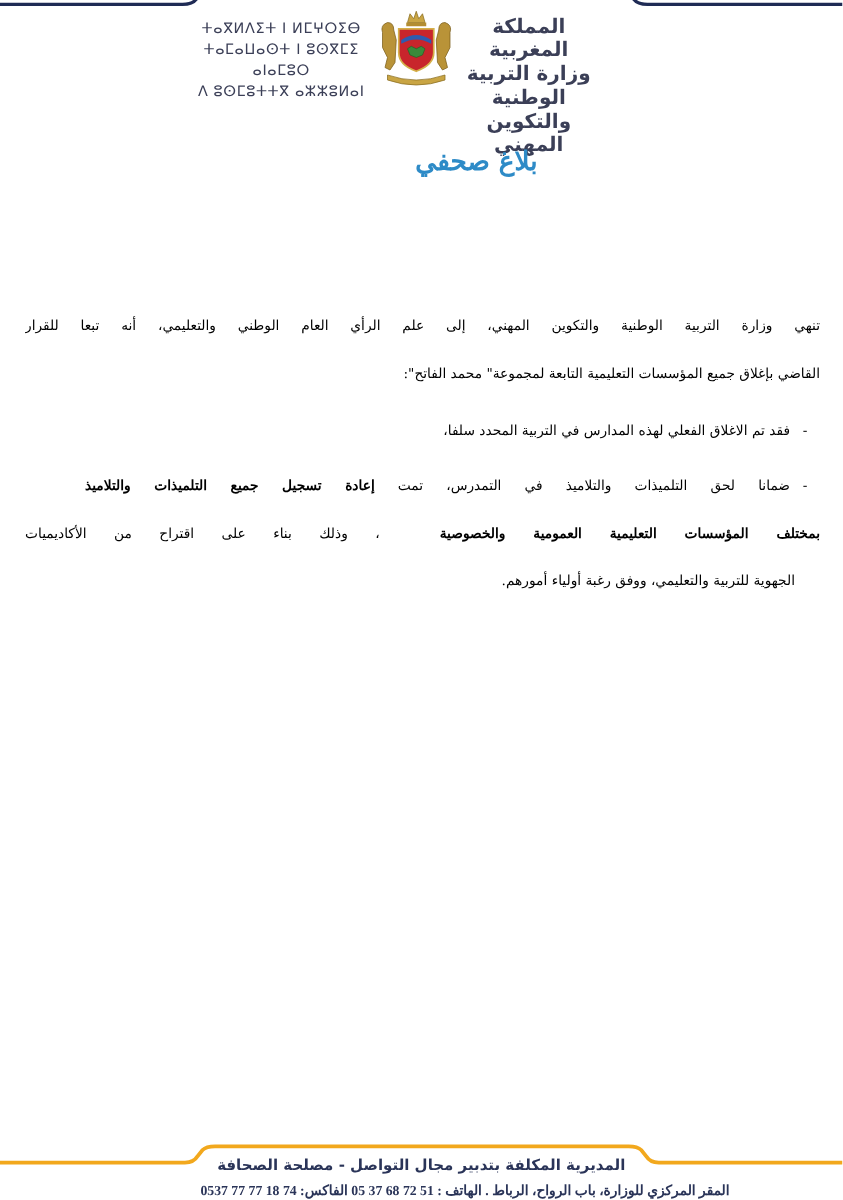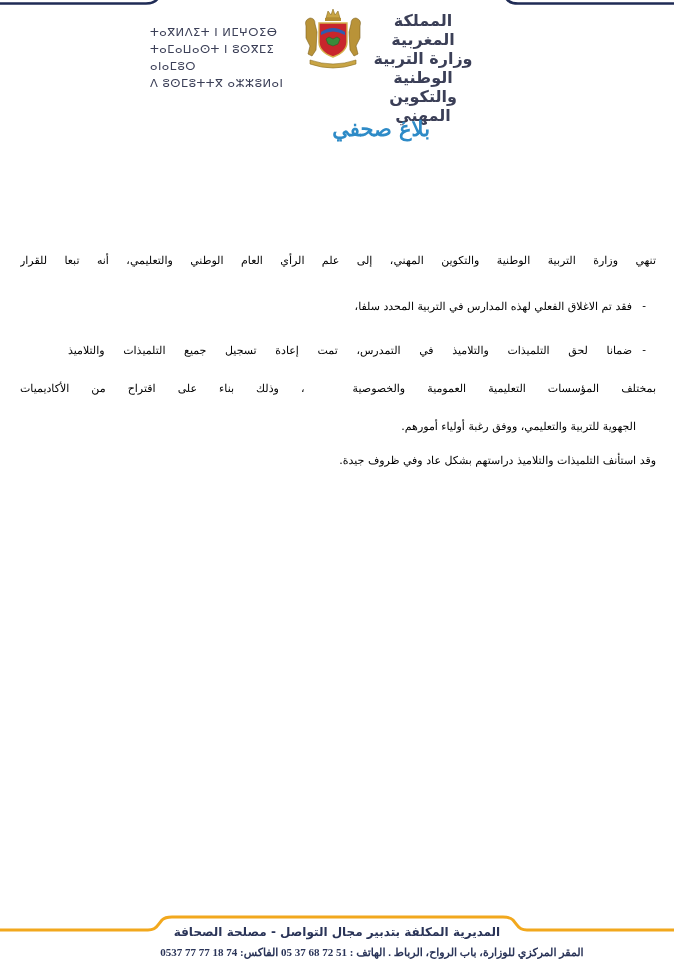--- a/index.html
+++ b/index.html
@@ -1,29 +1,29 @@
 <!DOCTYPE html>
 <html><head>
 <meta charset="utf-8">
 <style>
   html, body { margin:0; padding:0; background:#ffffff; }
   body { width:674px; height:960px; position:relative; overflow:hidden; font-family:"DejaVu Serif", serif; }
   .abs { position:absolute; }
   #top-border { left:0; top:0; width:674px; height:20px; }
-  #header-tifinagh { left:150px; top:24px; width:150px; font-family:"DejaVu Sans", sans-serif; font-size:11.5px; line-height:17px; color:#3b3f57; letter-spacing:0.5px; }
+  #header-tifinagh { left:150px; top:14px; width:150px; text-align:center; font-family:"DejaVu Sans", sans-serif; font-size:11.5px; line-height:17px; color:#3b3f57; letter-spacing:0.5px; }
   #emblem { left:300px; top:6px; width:66px; height:66px; }
   #header-arabic { left:368px; top:11px; width:110px; direction:rtl; text-align:center; font-family:"DejaVu Sans", sans-serif; font-size:16px; line-height:19px; color:#3b3f57; font-weight:bold; }
   #doc-title { left:250px; top:116px; width:180px; text-align:right; direction:rtl; font-family:"DejaVu Serif", serif; font-weight:bold; font-size:21px; color:#2e8bc7; }
   #body-text { left:20px; top:242px; width:636px; direction:rtl; text-align:right; font-family:"DejaVu Serif", serif; font-size:11px; color:#000000; }
   .p-line { height:38px; line-height:38px; white-space:nowrap; overflow:hidden; }
   .p-justify { text-align:justify; text-align-last:justify; }
   .bullet-item { display:flex; flex-direction:row; }
   .bullet-mark { width:24px; flex:none; text-align:center; }
   .bullet-text { flex:1; }
-  b { font-weight:normal;margin-left:48px; }
+  b { font-weight:bold;margin-left:48px; }
   #footer-line { left:0; top:905px; width:674px; height:35px; }
   #footer-title { left:150px; top:925px; width:374px; text-align:center; direction:rtl; font-family:"DejaVu Sans", sans-serif; font-weight:bold; font-size:12px; color:#2a3458; }
   #footer-address { left:150px; top:946px; width:444px; text-align:center; direction:rtl; font-family:Liberation Serif, serif; font-weight:bold; font-size:11px; color:#2a3458; white-space:nowrap; }
 </style>
 </head>
 <body>
 
 <svg id="top-border" class="abs" viewBox="0 0 674 20" preserveAspectRatio="none">
   <path d="M0 3.5 H146 Q155 3.5 158 -2" fill="none" stroke="#1f2b55" stroke-width="2.6"></path>
   <path d="M674 3.5 H518 Q509 3.5 506 -2" fill="none" stroke="#1f2b55" stroke-width="2.6"></path>
@@ -53,32 +53,32 @@
 <div id="header-arabic" class="abs">
   <div>المملكة المغربية</div>
   <div>وزارة التربية الوطنية</div>
   <div>والتكوين المهني</div>
 </div>
 
 <div id="doc-title" class="abs">بلاغ صحفي</div>
 
 <div id="body-text" class="abs">
   <div class="p-line p-justify">تنهي وزارة التربية الوطنية والتكوين المهني، إلى علم الرأي العام الوطني والتعليمي، أنه تبعا للقرار</div>
+  <div class="p-line">القاضي بإغلاق جميع المؤسسات التعليمية التابعة لمجموعة" محمد الفاتح":</div>
 
   <div class="p-line bullet-item" style="margin-top:8px;">
     <span class="bullet-mark">-</span>
     <span class="bullet-text">فقد تم الاغلاق الفعلي لهذه المدارس في التربية المحدد سلفا،</span>
   </div>
 
   <div class="p-line bullet-item" style="margin-top:6px;">
     <span class="bullet-mark">-</span>
     <span class="bullet-text p-justify"><span>ضمانا لحق التلميذات والتلاميذ في التمدرس، تمت </span><b>إعادة تسجيل جميع التلميذات والتلاميذ</b></span>
   </div>
   <div class="p-line p-justify"><b>بمختلف المؤسسات التعليمية العمومية والخصوصية</b><span>، وذلك بناء على اقتراح من الأكاديميات</span></div>
   <div class="p-line" style="padding-right:20px;">الجهوية للتربية والتعليمي، ووفق رغبة أولياء أمورهم.</div>
-  <div class="p-line" style="line-height:30px;height:30px;">وقد استأنف التلميذات والتلاميذ دراستهم بشكل عاد وفي ظروف جيدة.</div>
 </div>
 
 <svg id="footer-line" class="abs" viewBox="0 0 674 35" preserveAspectRatio="none">
   <path d="M0 25 H148 Q155 25 158 20 L162 15 Q165 12 172 12 H503 Q510 12 513 15 L517 20 Q520 25 527 25 H674" fill="none" stroke="#f2a81d" stroke-width="3"></path>
 </svg>
 <div id="footer-title" class="abs">المديرية المكلفة بتدبير مجال التواصل - مصلحة الصحافة</div>
 <div id="footer-address" class="abs">المقر المركزي للوزارة، باب الرواح، الرباط . الهاتف :  51 72 68 37 05 الفاكس: 74 18 77 77 0537</div>
 
 </body></html>

